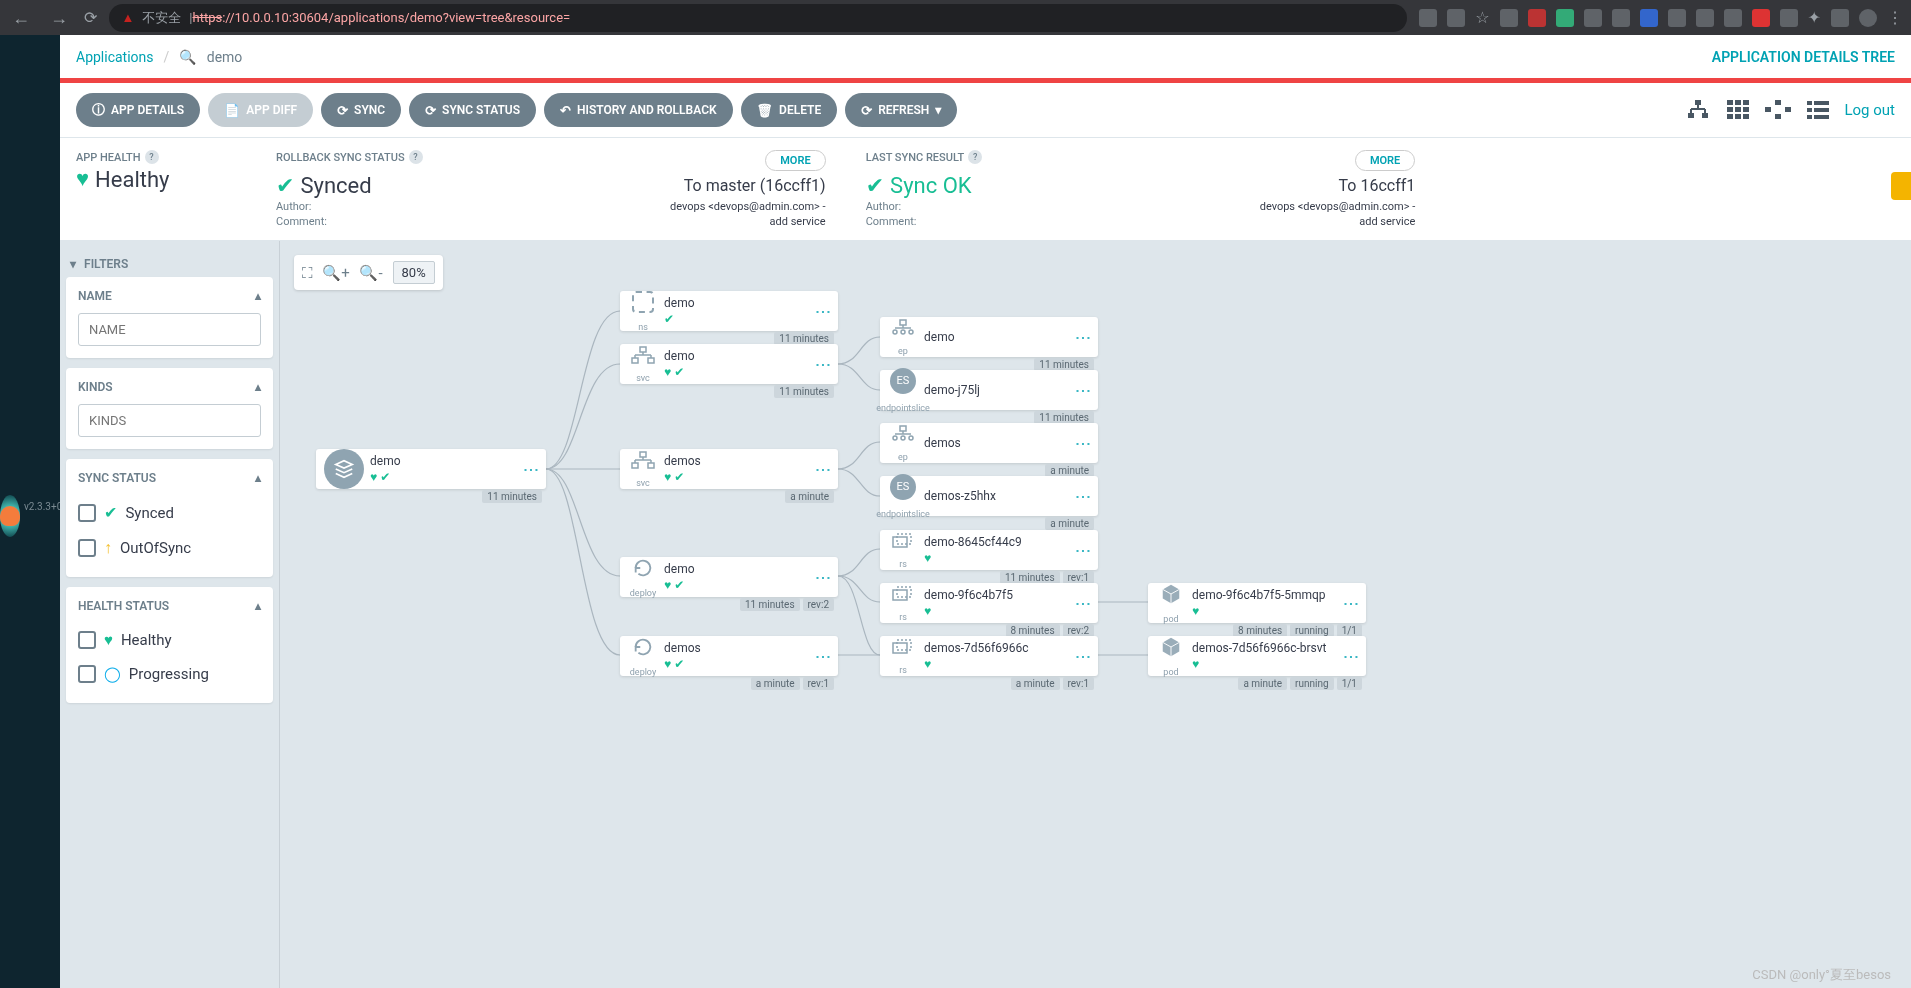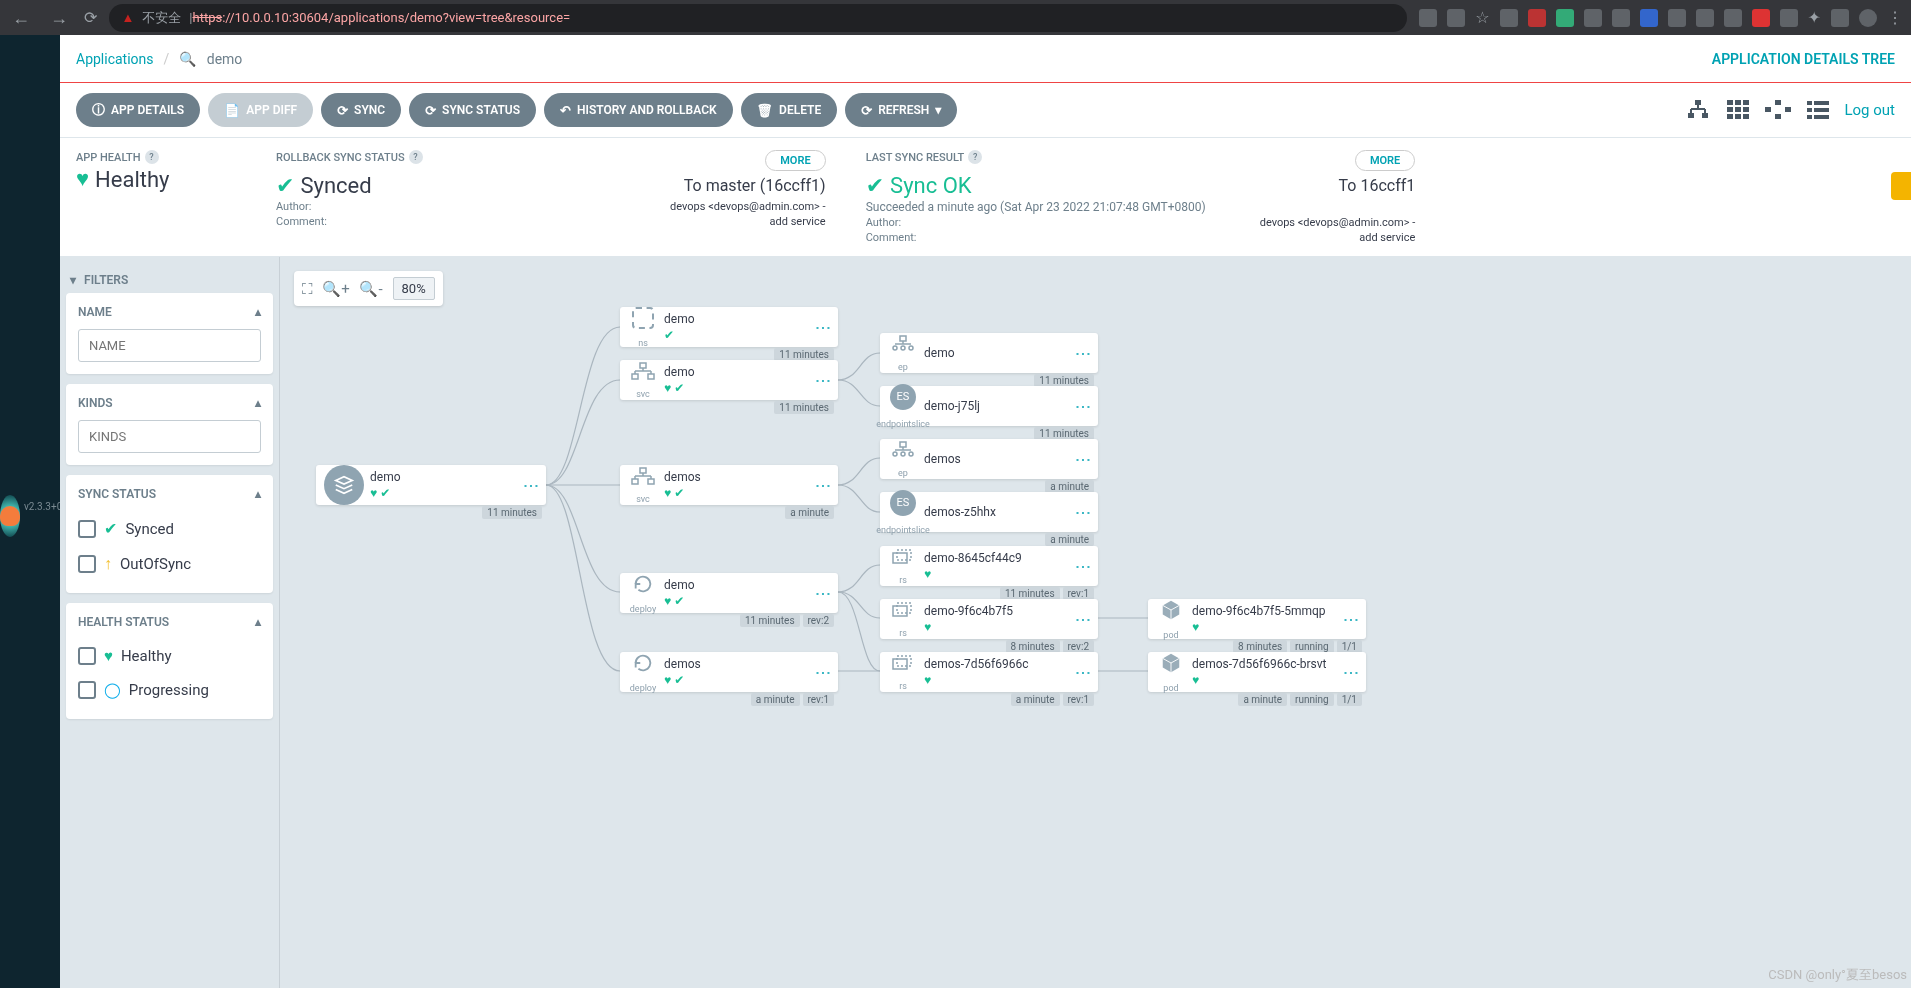--- a/index.html
+++ b/index.html
@@ -15,21 +15,21 @@
 .chrome-icons { display: flex; gap: 10px; align-items: center; }
 .chrome-icon { width: 18px; height: 18px; background: #5f6368; border-radius: 3px; }
 .app { display: flex; height: calc(100vh - 35px); }
 .left-nav { width: 60px; background: #0e252f; display: flex; flex-direction: row; align-items: center; padding-top: 8px; gap: 4px; }
 .logo { width: 42px; height: 42px; border-radius: 50%; background: radial-gradient(circle, #4dd0c4 30%, #0a3942 100%); display: flex; align-items: center; justify-content: center; position: relative; }
 .logo::after { content: ""; width: 20px; height: 20px; background: #f47c3c; border-radius: 50% 50% 40% 40%; }
 .version { color: #7a8a92; font-size: 10px; margin: 2px 0 20px; }
 .nav-item { width: 60px; height: 60px; display: flex; align-items: center; justify-content: center; color: #7a8a92; font-size: 22px; cursor: pointer; }
 .nav-item.active { background: rgba(255,255,255,0.06); color: #fff; }
 .main { flex: 1; display: flex; flex-direction: column; overflow: hidden; }
-.top-bar { height: 48px; background: #fff; border-bottom: 1px solid #ef4444; display: flex; align-items: center; padding: 0 16px; justify-content: space-between; }
+.top-bar { height: 48px; background: #fff; border-bottom: 5px solid #ef4444; display: flex; align-items: center; padding: 0 16px; justify-content: space-between; }
 .breadcrumb { display: flex; align-items: center; gap: 10px; font-size: 14px; }
 .breadcrumb a { color: #00a2b3; text-decoration: none; }
 .bc-sep { color: #ccc; }
 .search-icon { color: #6d7f8b; }
 .app-name { color: #6d7f8b; }
 .page-title { color: #00a2b3; font-weight: 600; font-size: 14px; }
 .toolbar { background: #fff; border-bottom: 1px solid #dee6eb; padding: 10px 16px; display: flex; justify-content: space-between; align-items: center; }
 .button-row { display: flex; gap: 8px; }
 .btn { background: #6d7f8b; color: #fff; border: none; border-radius: 20px; padding: 8px 16px; font-size: 12px; font-weight: 600; display: flex; align-items: center; gap: 6px; cursor: pointer; }
 .btn.disabled { background: #c4cdd3; }
@@ -72,21 +72,21 @@
 .node-icon.app { background: #8fa4b1; width: 40px; height: 40px; font-size: 18px; }
 .node-kind { font-size: 9px; color: #8ea0ad; margin-top: 9px; }
 .node-body { flex: 1; display: flex; flex-direction: column; gap: 2px; padding-left: 6px; }
 .node-name { font-size: 12px; color: #363c4a; }
 .node-status { display: flex; gap: 3px; }
 .node-status .h { color: #18BE94; font-size: 12px; }
 .node-menu { color: #00a2b3; font-size: 16px; padding: 0 3px; cursor: pointer; letter-spacing: -1px; writing-mode: vertical-lr; line-height: 0.5; }
 .node-menu::before { content: "⋮"; }
 .node-tags { position: absolute; bottom: -14px; right: 4px; display: flex; gap: 3px; }
 .tag { background: #cdd6dc; color: #5a6872; font-size: 10px; padding: 1px 5px; border-radius: 2px; }
-.watermark { position: absolute; bottom: 4px; right: 4px; color: #bbb; font-size: 13px; z-index: 5; }
+.watermark { position: absolute; bottom: 4px; right: 20px; color: #bbb; font-size: 13px; z-index: 5; }
 svg.kind-icon { width: 24px; height: 18px; }
 svg.kind-icon line, svg.kind-icon rect, svg.kind-icon circle { stroke: #8fa4b1; fill: none; stroke-width: 1.5; }
 .cube { width: 22px; height: 22px; color: #8fa4b1; }
 .right-badge { position: absolute; right: 0; top: 172px; width: 20px; height: 28px; background: #f4b400; border-radius: 4px 0 0 4px; }
 </style>
 </head>
 <body>
 
 <div class="browser-chrome">
   <span class="nav-arrow">←</span>
@@ -287,21 +287,20 @@
             </div>
           <button class="more-btn">MORE</button>
         </div>
         <div style="display:flex;justify-content:space-between;align-items:center">
           <div class="status-value green">
               <span>✔</span>
               <span>Sync OK</span>
             </div>
           <div class="meta-right">To 16ccff1</div>
         </div>
-        <div class="meta-left" style="font-size:12px">Succeeded a minute ago (Sat Apr 23 2022 21:07:48 GMT+0800)</div>
         <div class="meta-row">
             <span class="meta-left">Author:</span>
             <span class="meta-right">devops &lt;devops@admin.com&gt; -</span>
           </div>
         <div class="meta-row">
             <span class="meta-left">Comment:</span>
             <span class="meta-right">add service</span>
           </div>
       </div>
       <div style="flex:0.8"></div>

